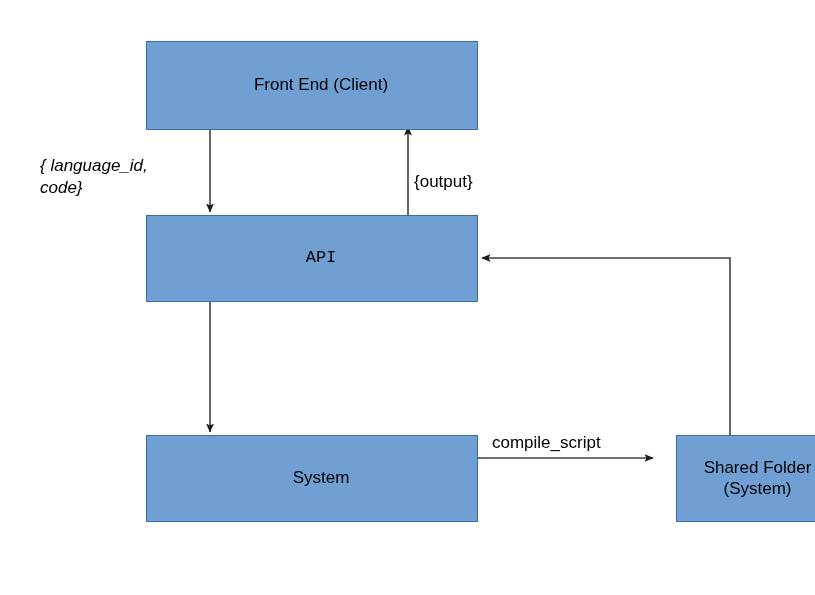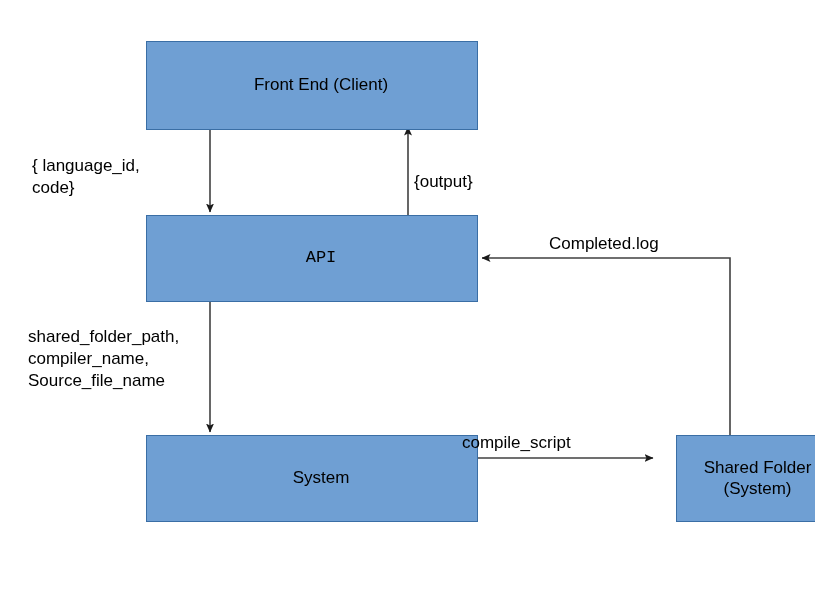--- a/index.html
+++ b/index.html
@@ -88,26 +88,22 @@
 
   <div class="node" style="left:146px; top:435px; width:332px; height:87px;">
     <span class="node-label">System</span>
   </div>
 
   <div class="node" style="left:656px; top:435px; width:145px; height:87px;margin-left:20px;">
     <span class="node-label">Shared Folder
 (System)</span>
   </div>
 
-  <div class="edge-label" style="left:32px; top:155px;">{ language_id,
+  <div class="edge-label" style="left:40px; top:155px;font-style:italic;">{ language_id,
 code}</div>
 
   <div class="edge-label" style="left:414px; top:171px;">{output}</div>
 
-  <div class="edge-label" style="left:28px; top:326px;">shared_folder_path,
-compiler_name,
-Source_file_name</div>
 
-  <div class="edge-label" style="left:462px; top:432px;">compile_script</div>
+  <div class="edge-label" style="left:492px; top:432px;">compile_script</div>
 
-  <div class="edge-label" style="left:549px; top:233px;">Completed.log</div>
 
 </div>
 
 </body></html>

